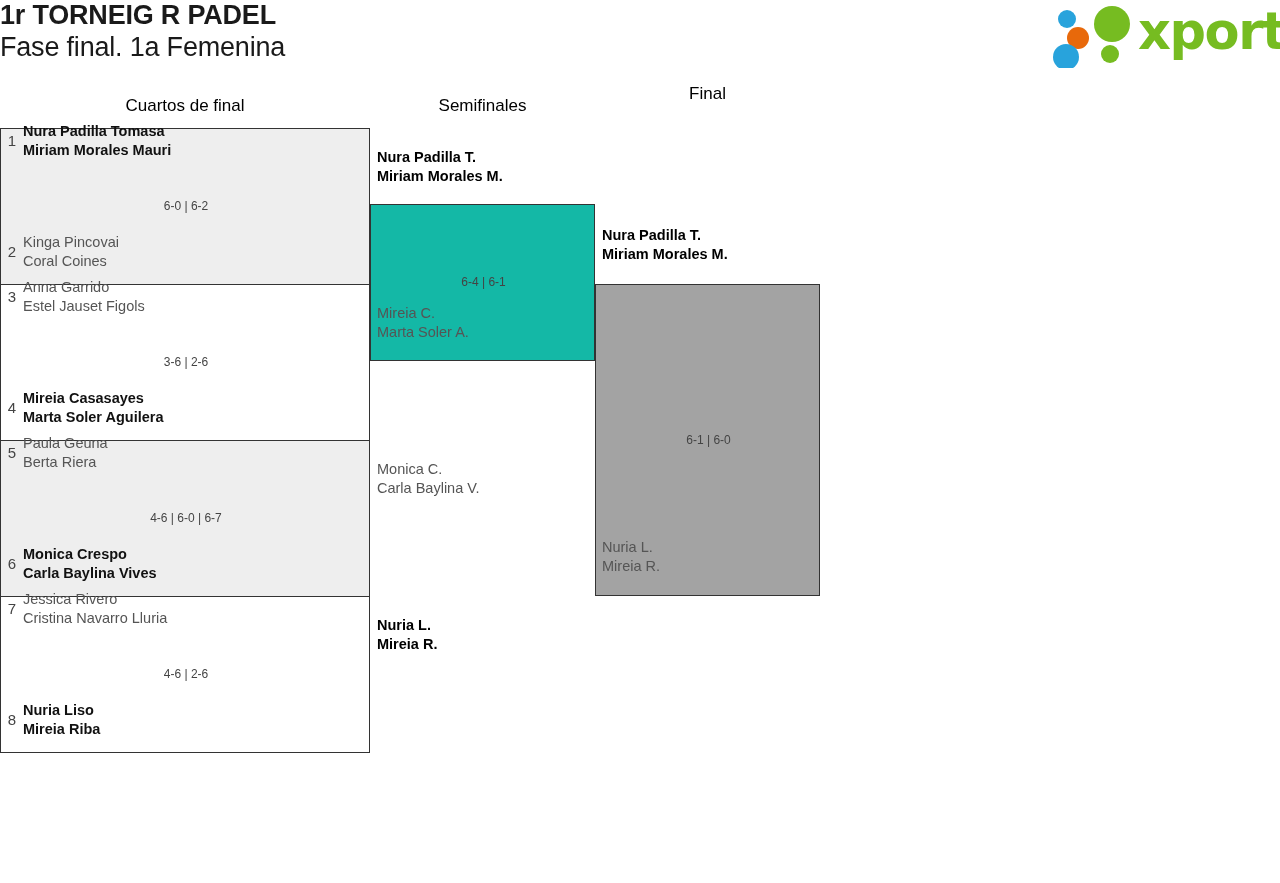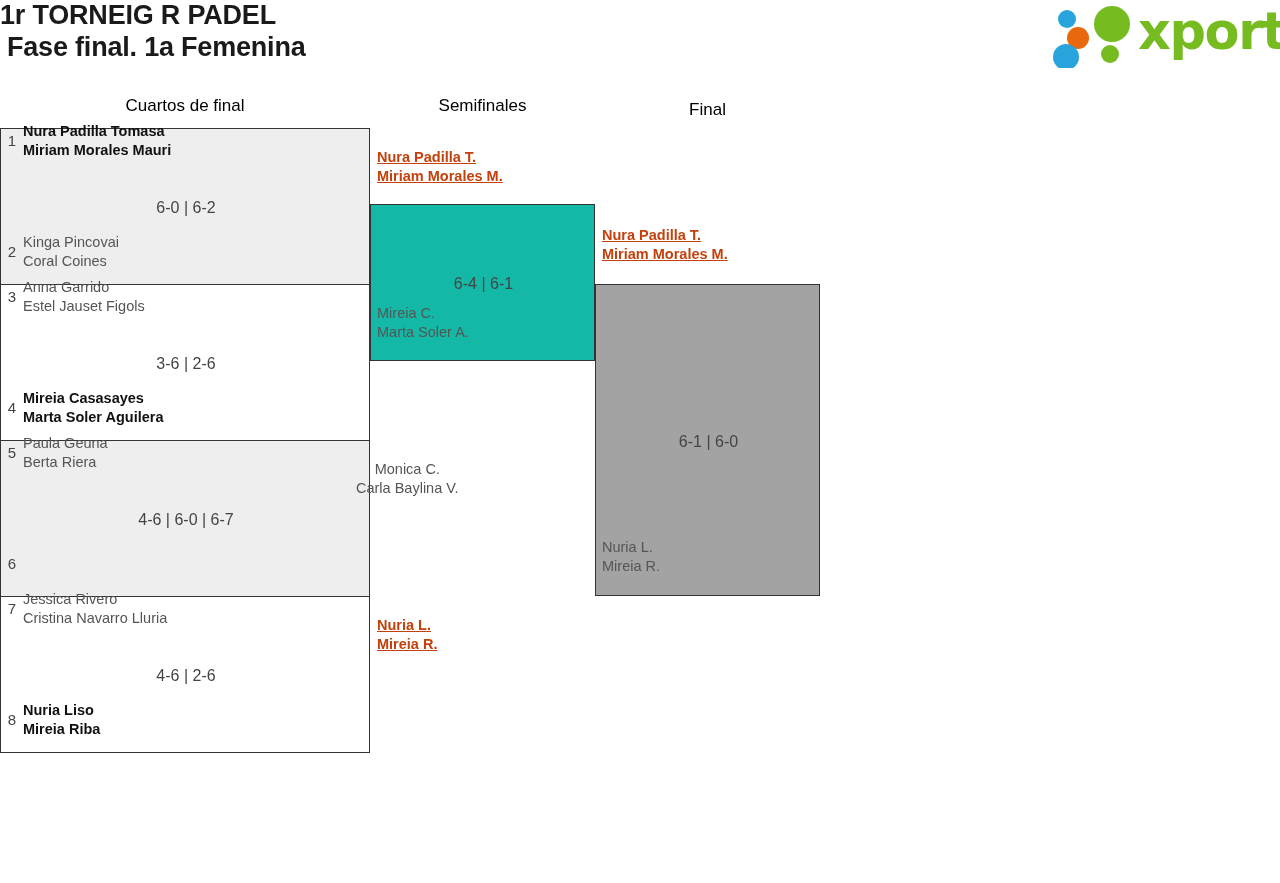--- a/index.html
+++ b/index.html
@@ -25,24 +25,23 @@
     line-height: 1.18;
   }
   .title-line1 {
     font-size: 27px;
     font-weight: 700;
     letter-spacing: -0.2px;
     white-space: nowrap;
   }
   .title-line2 {
     font-size: 27px;
-    font-weight: 700;
+    font-weight: 400;
     letter-spacing: -0.2px;
     white-space: nowrap;
-    padding-left: 7px;
   }
 
   
   .logo {
     position: absolute;
     left: 1050px; top: 4px;
     width: 226px; height: 64px;
   }
   .logo svg { display: block; }
   .logo-wordmark {
@@ -60,21 +59,21 @@
   .round-header {
     position: absolute;
     font-size: 17px;
     font-weight: 400;
     color: #000000;
     text-align: center;
     white-space: nowrap;
   }
   .rh-qf  { left: 0px;   top: 96px; width: 370px; }
   .rh-sf  { left: 370px; top: 96px; width: 225px; }
-  .rh-fin { left: 595px; top: 100px; width: 225px; text-align: center; }
+  .rh-fin { left: 595px; top: 84px; width: 225px; text-align: center; }
 
   
   .bracket { position: absolute; left: 0; top: 0; width: 1280px; height: 883px; }
 
   .match {
     position: absolute;
     border: 1px solid #333333;
   }
 
   
@@ -125,34 +124,34 @@
   
   .label-team {
     position: absolute;
     line-height: 1.28;
   }
   .label-team .player {
     font-size: 14.5px;
     white-space: nowrap;
     display: block;
   }
-  .label-team.winner .player { font-weight: 700; color: #c2410c; text-decoration: underline; }
+  .label-team.winner .player { font-weight: 700; color: #000000; }
   .label-team.loser  .player { font-weight: 400; color: #555555; }
 
   .sf1-top    { left: 377px; top: 148px; }
   .sf1-bottom { left: 377px; top: 304px; }
-  .sf2-top    { left: 356px; top: 460px; text-align: center; }
+  .sf2-top    { left: 377px; top: 460px; }
   .sf2-bottom { left: 377px; top: 616px; }
   .fin-top    { left: 602px; top: 226px; }
   .fin-bottom { left: 602px; top: 538px; }
 
   
   .score {
     position: absolute;
-    font-size: 16px;
+    font-size: 12px;
     color: #444444;
     text-align: center;
     white-space: nowrap;
   }
   .qf .score  { left: 0px;   top: 70px; width: 370px; }
   .sf .score  { left: 0px;   top: 70px; width: 225px; }
   .fin .score { left: 0px;   top: 148px; width: 225px; }
 </style>
 </head>
 <body>
@@ -225,20 +224,24 @@
       <div class="team top loser">
         <span class="seed">5</span>
         <span class="players">
           <span class="player">Paula Geuna</span>
           <span class="player">Berta Riera</span>
         </span>
       </div>
       <div class="score">4-6 | 6-0 | 6-7</div>
       <div class="team bottom winner">
         <span class="seed">6</span>
+        <span class="players">
+          <span class="player">Monica Crespo</span>
+          <span class="player">Carla Baylina Vives</span>
+        </span>
       </div>
     </div>
 
     <div class="match qf plain qf-4">
       <div class="team top loser">
         <span class="seed">7</span>
         <span class="players">
           <span class="player">Jessica Rivero</span>
           <span class="player">Cristina Navarro Lluria</span>
         </span>

